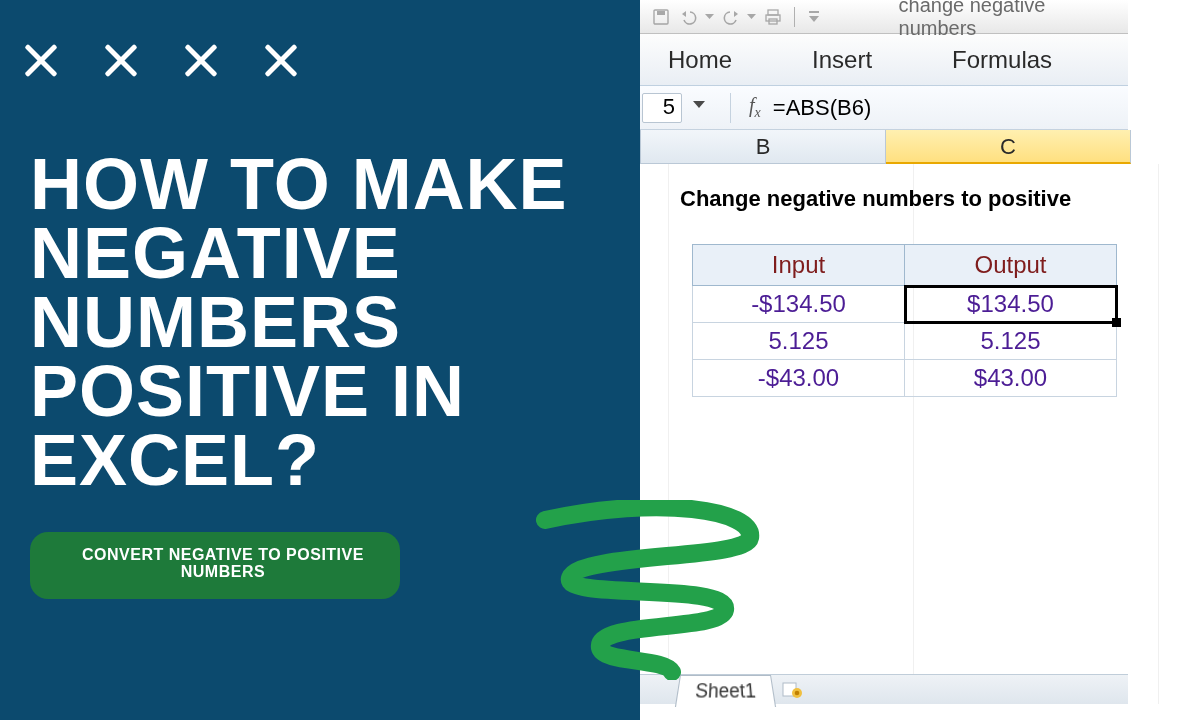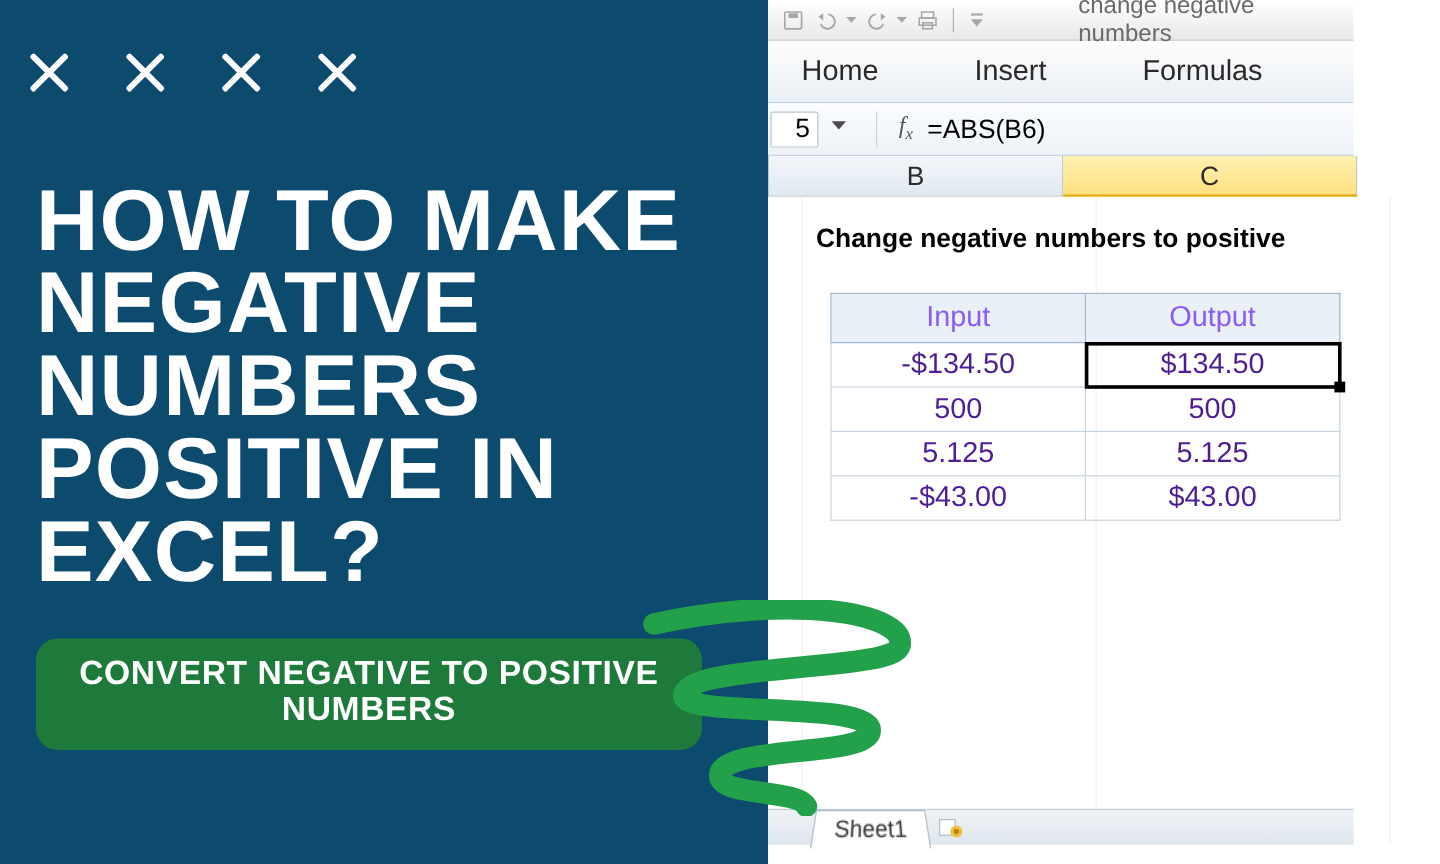--- a/index.html
+++ b/index.html
@@ -8,21 +8,21 @@
 
 .left-panel { position: absolute; left: 0; top: 0; width: 640px; height: 720px; background: #0c4a6e; padding: 30px; }
 .x-row { display: flex; gap: 38px; margin-top: 10px; margin-left: -10px; }
 .x-icon { width: 42px; height: 42px; }
 .x-icon::before, .x-icon::after { content: ""; position: absolute; width: 42px; height: 5px; background: #fff; border-radius: 2px; }
 .x-icon { position: relative; }
 .x-icon::before { transform: rotate(45deg); top: 18px; }
 .x-icon::after { transform: rotate(-45deg); top: 18px; }
 
 .headline { color: #fff; font-size: 72px; font-weight: 900; line-height: 0.96; margin-top: 68px; font-family: Arial Black, Arial, sans-serif; letter-spacing: 1px; }
-.subtitle-pill { background: #1E7A3A; color: #fff; display: inline-block; padding: 14px 36px 18px 36px; border-radius: 18px; margin-top: 36px; font-size: 28px; font-weight: 900; text-align: center; line-height: 1.1; font-family: Arial Black, Arial, sans-serif; letter-spacing: 0.5px; }
+.subtitle-pill { background: #1E7A3A; color: #fff; display: inline-block; padding: 14px 36px 18px 52px; border-radius: 18px; margin-top: 36px; font-size: 16px; font-weight: 900; text-align: center; line-height: 1.1; font-family: Arial Black, Arial, sans-serif; letter-spacing: 0.5px; }
 
 
 .scribble { position: absolute; left: 500px; top: 500px; width: 280px; height: 180px; z-index: 5; }
 
 
 .right-panel { position: absolute; left: 640px; top: 0; width: 488px; height: 720px; background: #fff; }
 
 
 .titlebar { height: 34px; background: linear-gradient(#ffffff,#e8e8e8); border-bottom: 1px solid #c0c0c0; display: flex; align-items: center; padding-left: 8px; }
 .qat-icon { width: 26px; height: 20px; display: inline-flex; align-items: center; justify-content: center; margin-right: 2px; opacity: 0.55; }
@@ -49,21 +49,21 @@
 
 
 .sheet-body { position: relative; height: 540px; background: #fff; }
 .gridline-v { position: absolute; top: 0; bottom: 0; width: 1px; background: #f0f0f0; }
 
 .body-inner { position: absolute; left: 40px; top: 22px; right: 0; }
 .sheet-title { font-size: 22px; font-weight: 700; color: #000; }
 .sheet-sub { font-size: 24px; color: #8a8a8a; margin-top: 2px; }
 
 .data-table { border-collapse: collapse; margin-top: 32px; margin-left: 12px; position: relative; }
-.data-table th { background: #E9F0F8; font-weight: 400; font-size: 24px; color: #8b5cf6; padding: 6px 0; text-align: center; border: 1px solid #9FB8CE; }
+.data-table th { background: #E9F0F8; font-weight: 400; font-size: 24px; color: #7f1d1d; padding: 6px 0; text-align: center; border: 1px solid #9FB8CE; }
 .data-table td { font-size: 24px; color: #4c1d95; padding: 4px 0; text-align: center; border: 1px solid #C8D4E0; }
 .data-table th, .data-table td { width: 212px; }
 .neg { color: #E02020; }
 .selected-cell { outline: 3.5px solid #000; outline-offset: -2px; position: relative; }
 .fill-handle { position: absolute; right: -5px; bottom: -5px; width: 9px; height: 9px; background: #000; }
 
 
 .tab-bar { position: absolute; left: 0; bottom: 0; height: 30px; width: 100%; background: linear-gradient(#eef2f6,#dfe6ed); border-top: 1px solid #c0cdd9; display: flex; align-items: flex-end; padding-left: 40px; }
 .sheet-tab { background: #fff; border: 1px solid #b0bcc8; border-bottom: none; border-radius: 0 0 0 0; padding: 4px 16px 3px; font-size: 18px; color: #333; transform: perspective(30px) rotateX(6deg); transform-origin: top; }
 .insert-sheet-icon { width: 22px; height: 22px; margin-left: 10px; margin-bottom: 4px; display:inline-flex; align-items:center; justify-content:center; }
@@ -174,24 +174,20 @@
             <tr>
           <th>Input</th>
           <th>Output</th>
         </tr>
         <tr>
           <td class="neg">-$134.50</td>
           <td class="selected-cell">
             <span>$134.50</span>
             <span class="fill-handle"></span>
           </td>
-        </tr>
-        <tr>
-          <td>500</td>
-          <td>500</td>
         </tr>
         <tr>
           <td>5.125</td>
           <td>5.125</td>
         </tr>
         <tr>
           <td class="neg">-$43.00</td>
           <td>$43.00</td>
         </tr>
       </tbody>

